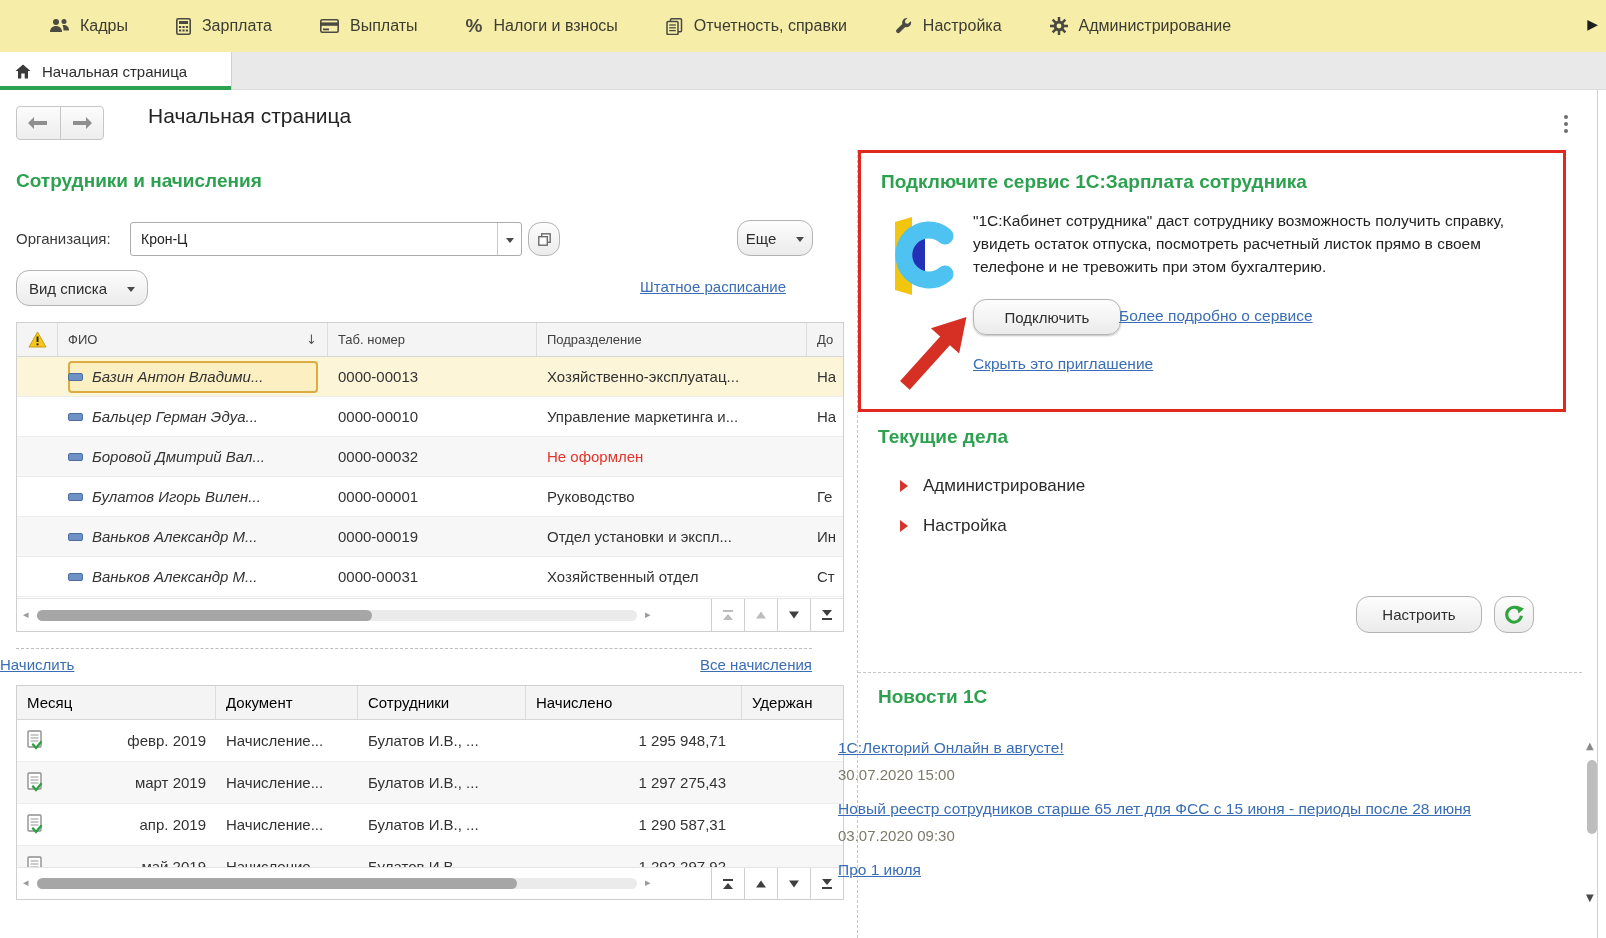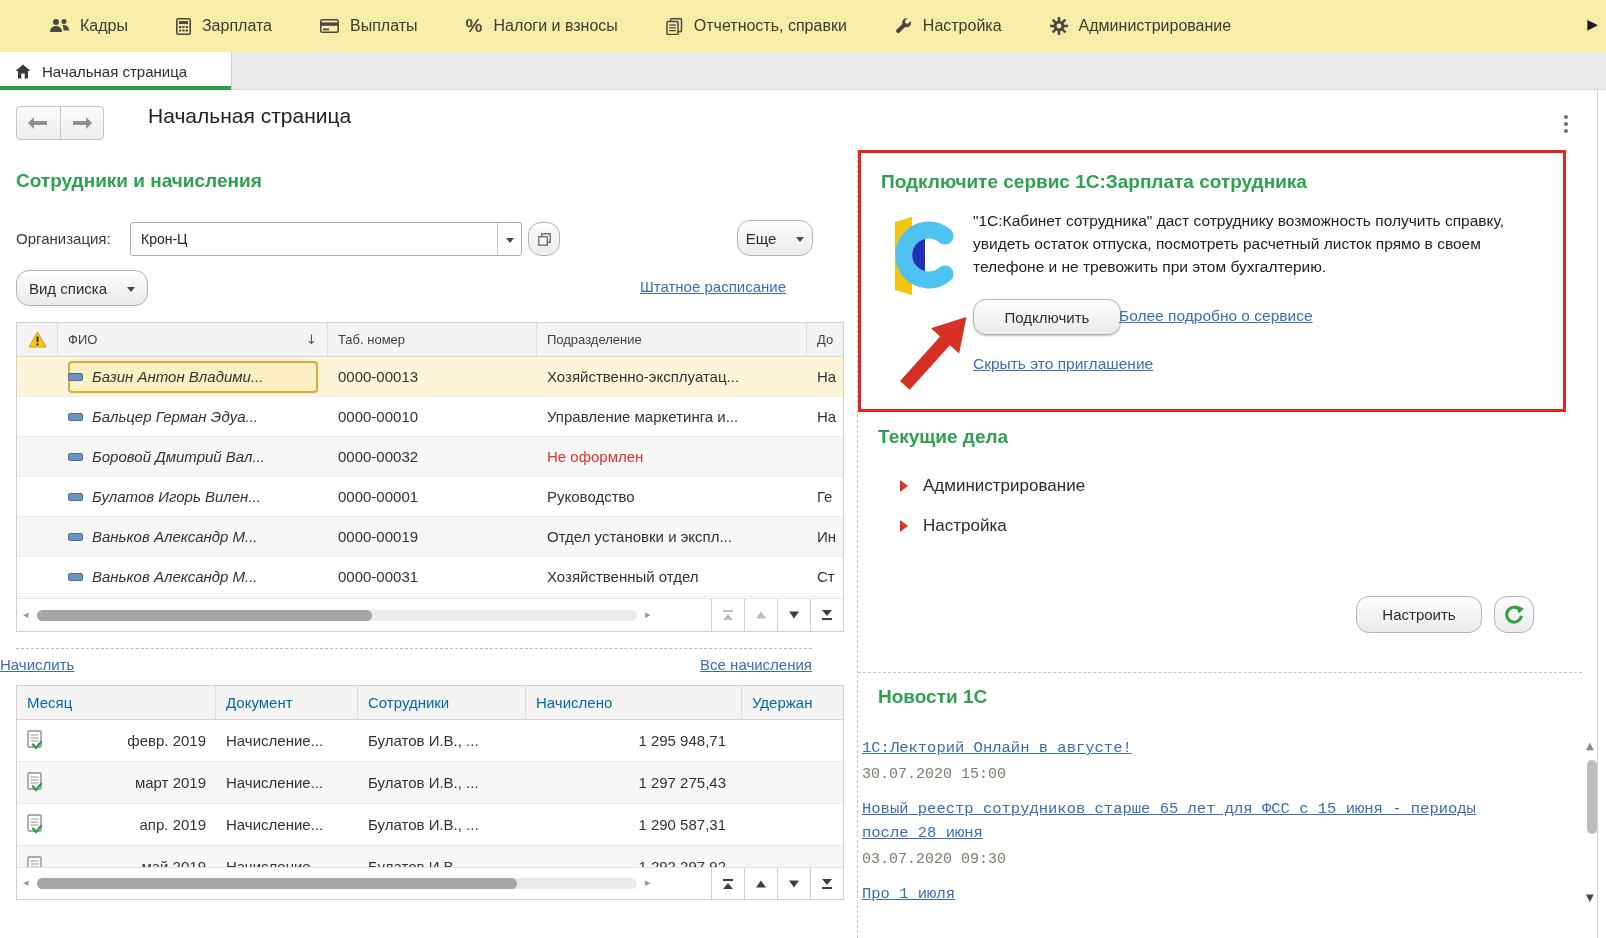--- a/index.html
+++ b/index.html
@@ -88,21 +88,21 @@
   .nbtn svg { display:block; }
 
   .dash-sep-left { position:absolute; left:16px; top:648px; width:796px; border-top:1px dashed #bdbdbd; }
   .accrue-link { position:absolute; left:0; top:656px; }
   .all-accruals { position:absolute; left:640px; top:656px; width:172px; text-align:right; }
 
   
   .atable { position:absolute; left:16px; top:685px; width:828px; height:215px;
             border:1px solid #cfcfcf; background:#fff; overflow:hidden; }
   .agrid { display:grid; grid-template-columns:199px 142px 168px 216px 1fr; align-items:center; }
-  .ahead { height:34px; background:#f4f4f4; border-bottom:1px solid #d6d6d6; color:#0369a1; }
+  .ahead { height:34px; background:#f4f4f4; border-bottom:1px solid #d6d6d6; color:#000000; }
   .ahead > div { height:100%; display:flex; align-items:center; padding:0 10px; border-right:1px solid #dcdcdc; cursor:pointer; }
   .ahead > div:last-child { border-right:none; }
   .arow { height:42px; border-bottom:1px solid #ededed; color:#333; cursor:pointer; }
   .arow:nth-child(even) { background:#f7f7f7; }
   .arow > div { padding:0 10px; white-space:nowrap; overflow:hidden; }
   .cell-month { display:flex; align-items:center; }
   .cell-month .mtext { flex:1; text-align:right; }
   .cell-accrued { text-align:right; padding-right:16px !important; }
 
   
@@ -123,21 +123,21 @@
   .todo-title { position:absolute; left:878px; top:426px; }
   .todo-list { position:absolute; left:900px; top:466px; }
   .todo-item { display:flex; align-items:center; gap:15px; height:40px; font-size:17px; color:#2b2b2b; cursor:pointer; }
   .tri { width:0; height:0; border-top:6px solid transparent; border-bottom:6px solid transparent;
          border-left:8px solid #d3362c; flex:0 0 auto; }
   .btn-configure { position:absolute; left:1356px; top:596px; width:126px; height:37px; }
   .btn-refresh { position:absolute; left:1494px; top:596px; width:40px; height:37px; }
 
   .dash-sep-right { position:absolute; left:858px; top:672px; width:724px; border-top:1px dashed #c6c6c6; }
   .news-title { position:absolute; left:878px; top:686px; }
-  .news-list { position:absolute; left:862px; top:736px; width:664px;font-family:Liberation Mono, monospace; }
+  .news-list { position:absolute; left:838px; top:736px; width:664px; }
   .news-item .nlink { display:inline-block; font-size:15.5px; line-height:24px; margin-bottom:6px; }
   .news-item .ndate { font-size:15px; color:#7d7b6b; margin-bottom:14px; min-height:10px; }
   .vscroll-up { position:absolute; left:1586px; top:740px; color:#8a8a8a; font-size:10px; cursor:pointer;
                 font-family:"DejaVu Sans",sans-serif; }
   .vscroll-thumb { position:absolute; left:1587px; top:760px; width:10px; height:74px; border-radius:5px;
                    background:#bdbdbd; cursor:pointer; }
   .vscroll-dn { position:absolute; left:1586px; top:892px; color:#4a4a4a; font-size:10px; cursor:pointer;
                 font-family:"DejaVu Sans",sans-serif; }
 </style>
 </head>

